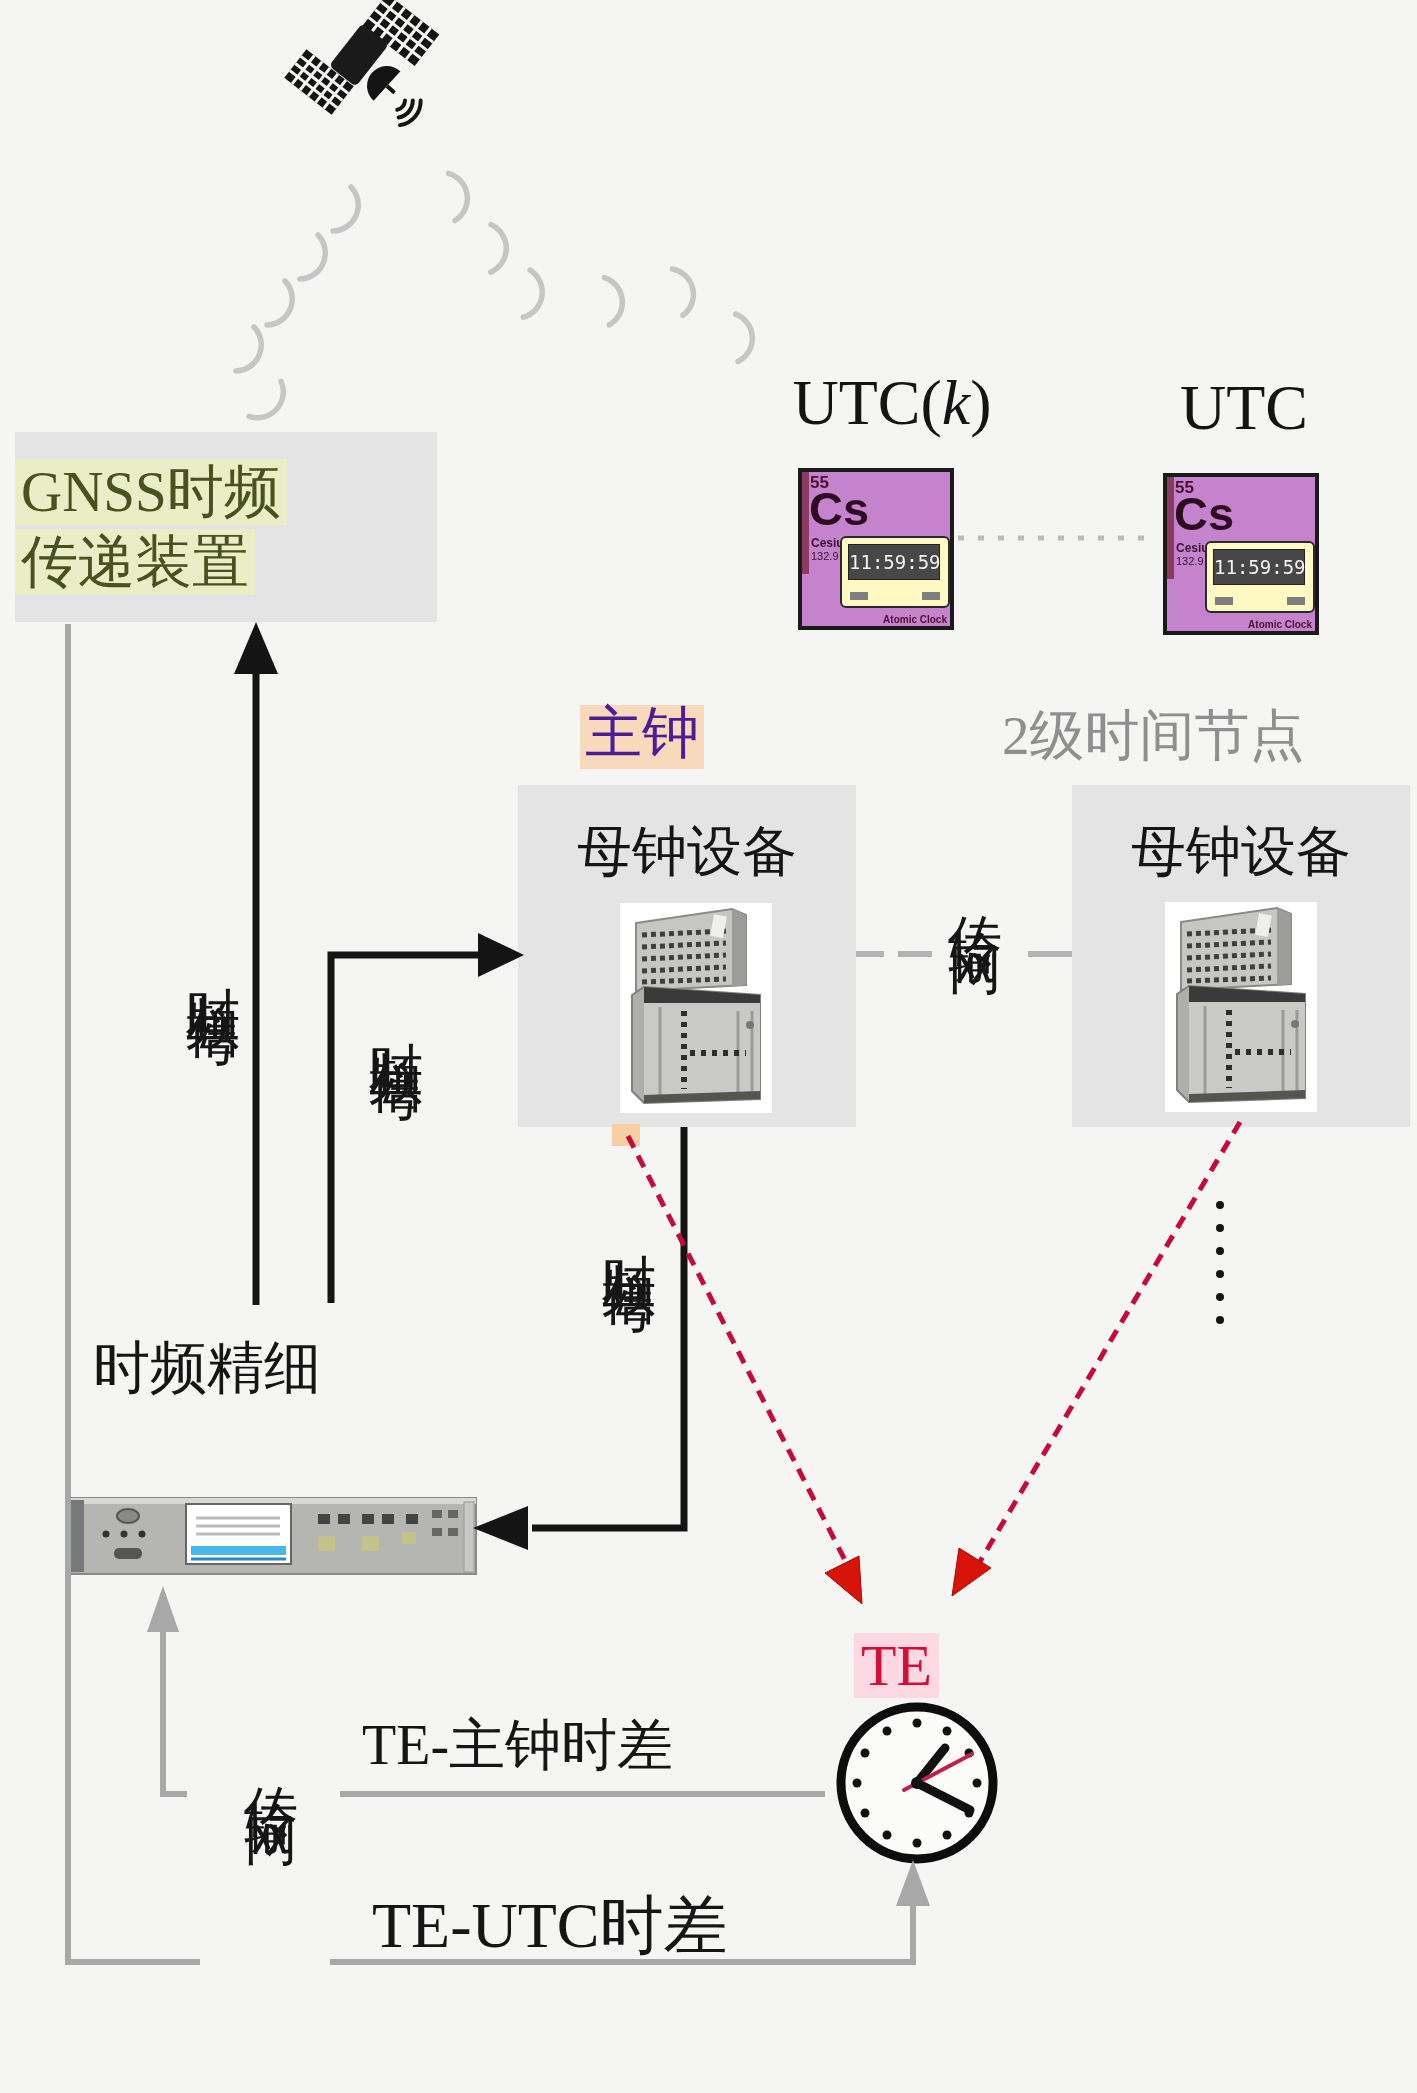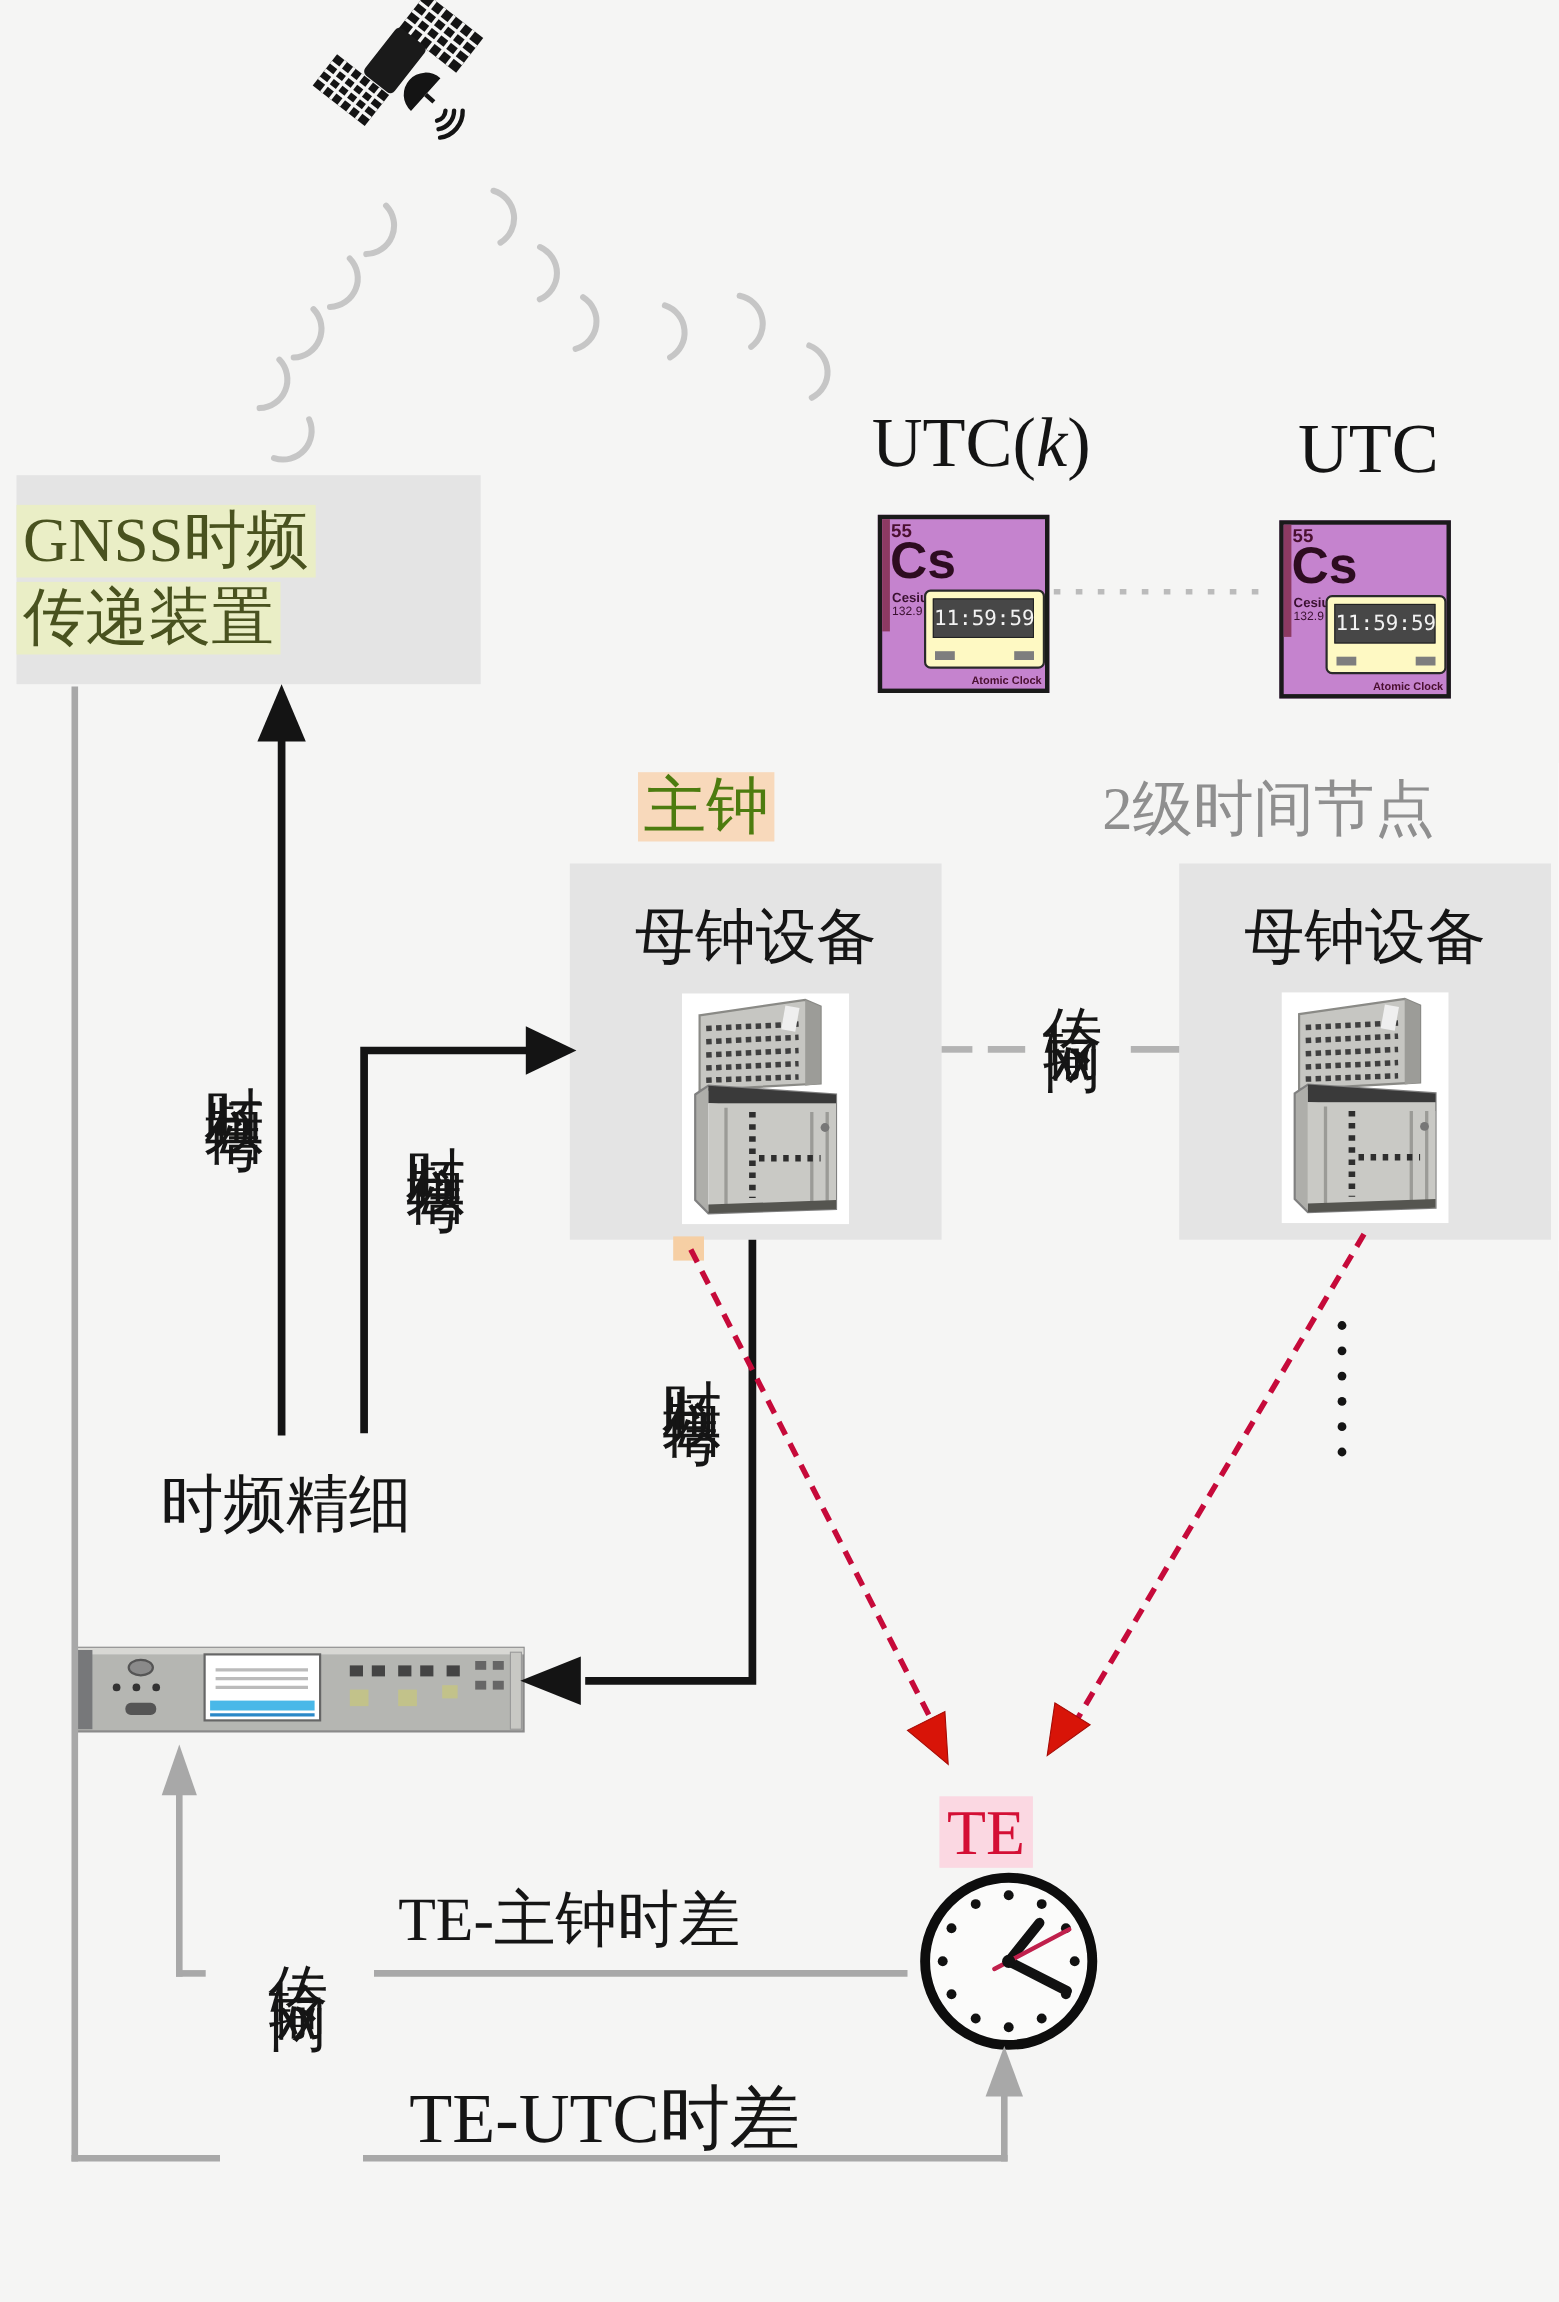--- a/index.html
+++ b/index.html
@@ -36,37 +36,37 @@
   .cs .screen{position:absolute;left:6px;top:6px;width:90px;height:34px;background:#474747;
               border:1px solid #222;color:#f2f2f2;font-family:"DejaVu Sans Mono",monospace;
               font-size:19px;line-height:34px;text-align:center;letter-spacing:0px;}
   .cs .btn{position:absolute;bottom:6px;width:18px;height:8px;background:#7e7e7e;}
   .cs .btn.l{left:8px;} .cs .btn.r{right:8px;}
   .cs .footer{position:absolute;right:3px;bottom:1px;font-size:10px;font-weight:bold;color:#4a1030;
               font-family:"Liberation Sans",sans-serif;}
 
   
   .tag-master{left:580px;top:695px;font-size:57px;}
-  .tag-master .hl{background:#f8d9bb;color:#4d7c0f;padding:0 5px;}
+  .tag-master .hl{background:#f8d9bb;color:#4c1d95;padding:0 5px;font-family:Liberation Mono, monospace;}
   .tag-node{left:1002px;top:699px;width:420px;font-size:55px;color:#8f8f8f;}
 
   
   .mbox{width:338px;height:342px;}
   .mbox .mlabel{margin-top:30px;text-align:center;font-size:55px;color:#151515;}
   .mbox svg{position:absolute;}
 
   
   .vtext{position:absolute;writing-mode:vertical-rl;text-orientation:upright;color:#151515;}
   .v-trans-mid{left:938px;top:872px;font-size:54px;letter-spacing:16px;}
   .v-sig1{left:176px;top:944px;font-size:54px;letter-spacing:10px;}
   .v-sig2{left:359px;top:999px;font-size:54px;letter-spacing:10px;}
   .v-sig3{left:592px;top:1211px;font-size:54px;letter-spacing:10px;}
   .v-trans-bot{left:234px;top:1743px;font-size:54px;letter-spacing:16px;}
 
-  .fine-label{left:93px;top:1328px;width:334px;text-align:center;font-size:57px;line-height:79px;}
+  .fine-label{left:93px;top:1328px;width:334px;text-align:left;font-size:57px;line-height:79px;}
 
   .te-tag{left:854px;top:1632px;font-size:58px;font-weight:normal;}
   .te-tag .hl{background:#fbd8e2;color:#d40f35;padding:0 7px;}
 
   .diff1{left:362px;top:1708px;font-size:56px;}
   .diff2{left:372px;top:1882px;font-size:64px;}
 
   .overlay{left:0;top:0;width:1417px;height:2093px;z-index:30;pointer-events:none;}
 </style>
 </head>

